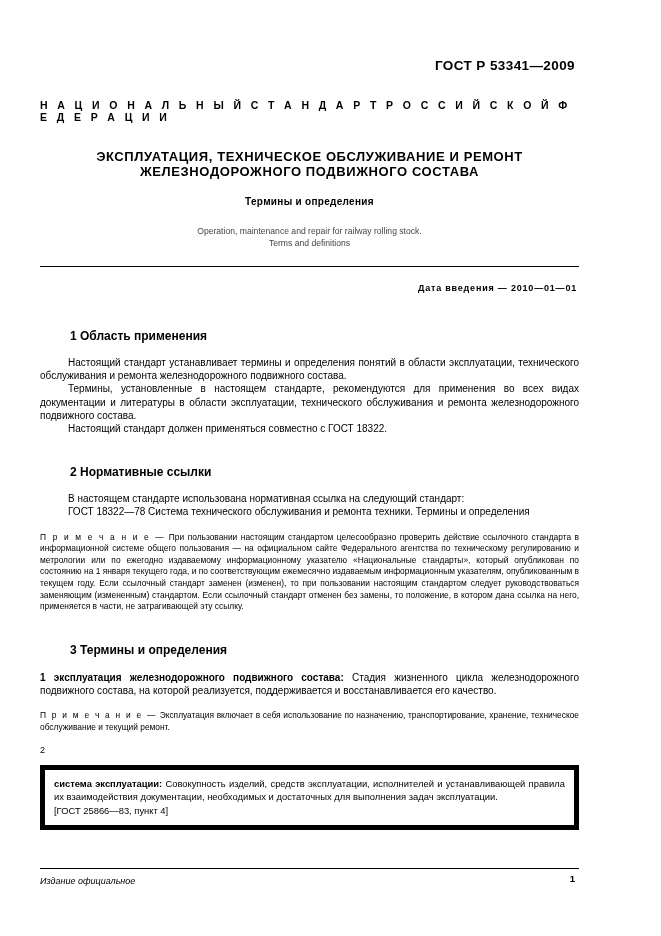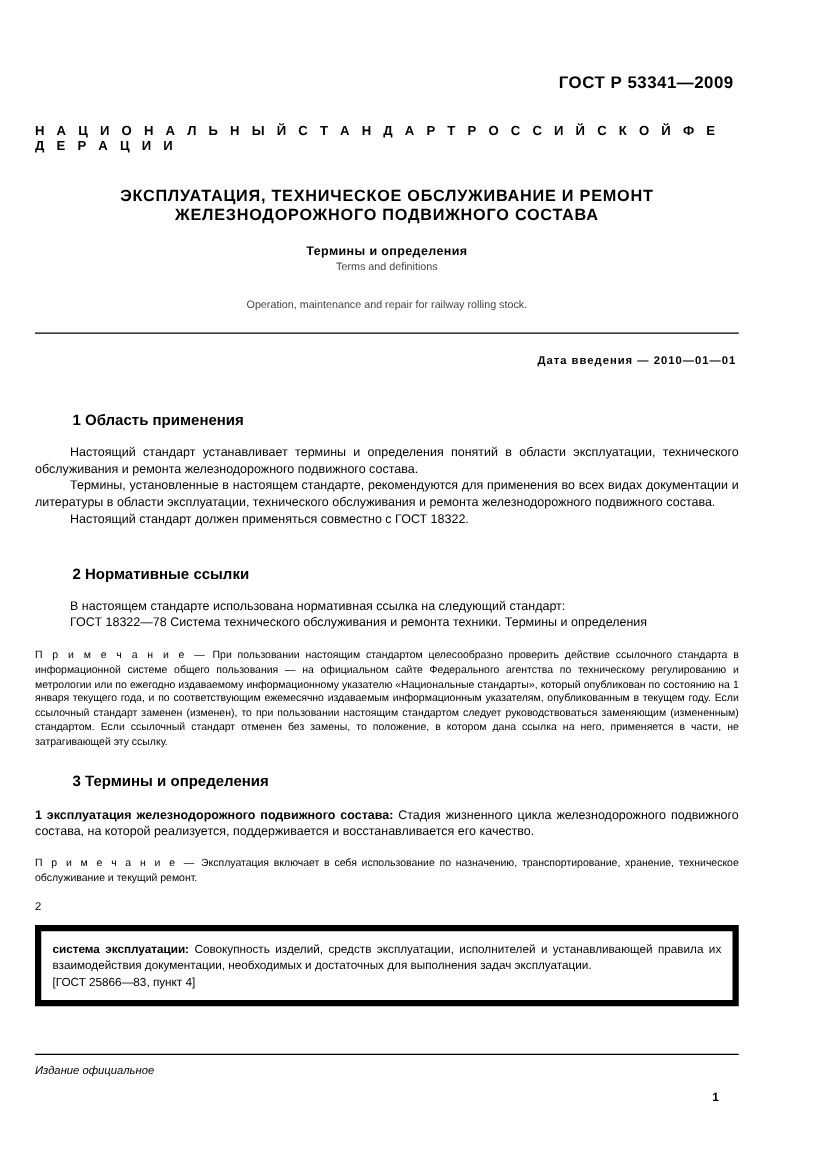--- a/index.html
+++ b/index.html
@@ -14,21 +14,21 @@
     color: #000000;
     position: relative;
     overflow: hidden;
   }
   .page {
     position: absolute;
     left: 0; top: 0;
     width: 619px;
     height: 936px;
     box-sizing: border-box;
-    padding: 0 28px;
+    padding: 0 40px;
   }
 
   
   .gost-number {
     text-align: right;
     font-size: 13.5px;
     font-weight: bold;
     letter-spacing: 0.4px;
     margin-top: 58px;
     margin-right: 4px;
@@ -81,21 +81,21 @@
   }
 
   
   .section-head {
     font-size: 12px;
     font-weight: bold;
     margin-top: 36px;
     margin-left: 30px;
   }
   .section-head.second { margin-top: 30px; }
-  .section-head.third { margin-top: 18px; }
+  .section-head.third { margin-top: 30px; }
 
   p.body {
     font-size: 10px;
     line-height: 13.2px;
     text-align: justify;
     margin: 0;
     text-indent: 28px;
   }
   .body-block { margin-top: 13px; }
   .body-block p + p { margin-top: 0; }
@@ -159,22 +159,22 @@
 <div class="page">
 
   <div class="gost-number">ГОСТ Р 53341—2009</div>
 
   <div class="national-standard">Н А Ц И О Н А Л Ь Н Ы Й   С Т А Н Д А Р Т   Р О С С И Й С К О Й   Ф Е Д Е Р А Ц И И</div>
 
   <div class="title-block">
     <div class="title-main">ЭКСПЛУАТАЦИЯ, ТЕХНИЧЕСКОЕ ОБСЛУЖИВАНИЕ И РЕМОНТ</div>
     <div class="title-main">ЖЕЛЕЗНОДОРОЖНОГО ПОДВИЖНОГО СОСТАВА</div>
     <div class="title-sub">Термины и определения</div>
+    <div class="title-en">Operation, maintenance and repair for railway rolling stock.</div>
     <div class="title-en" style="margin-top:0">Terms and definitions</div>
-    <div class="title-en">Operation, maintenance and repair for railway rolling stock.</div>
   </div>
 
   <hr class="rule">
 
   <div class="intro-date">Дата введения — 2010—01—01</div>
 
   <div class="section-head">1  Область применения</div>
   <div class="body-block">
     <p class="body">Настоящий стандарт устанавливает термины и определения понятий в области эксплуатации, технического обслуживания и ремонта железнодорожного подвижного состава.</p>
     <p class="body">Термины, установленные в настоящем стандарте, рекомендуются для применения во всех видах документации и литературы в области эксплуатации, технического обслуживания и ремонта железнодорожного подвижного состава.</p>

